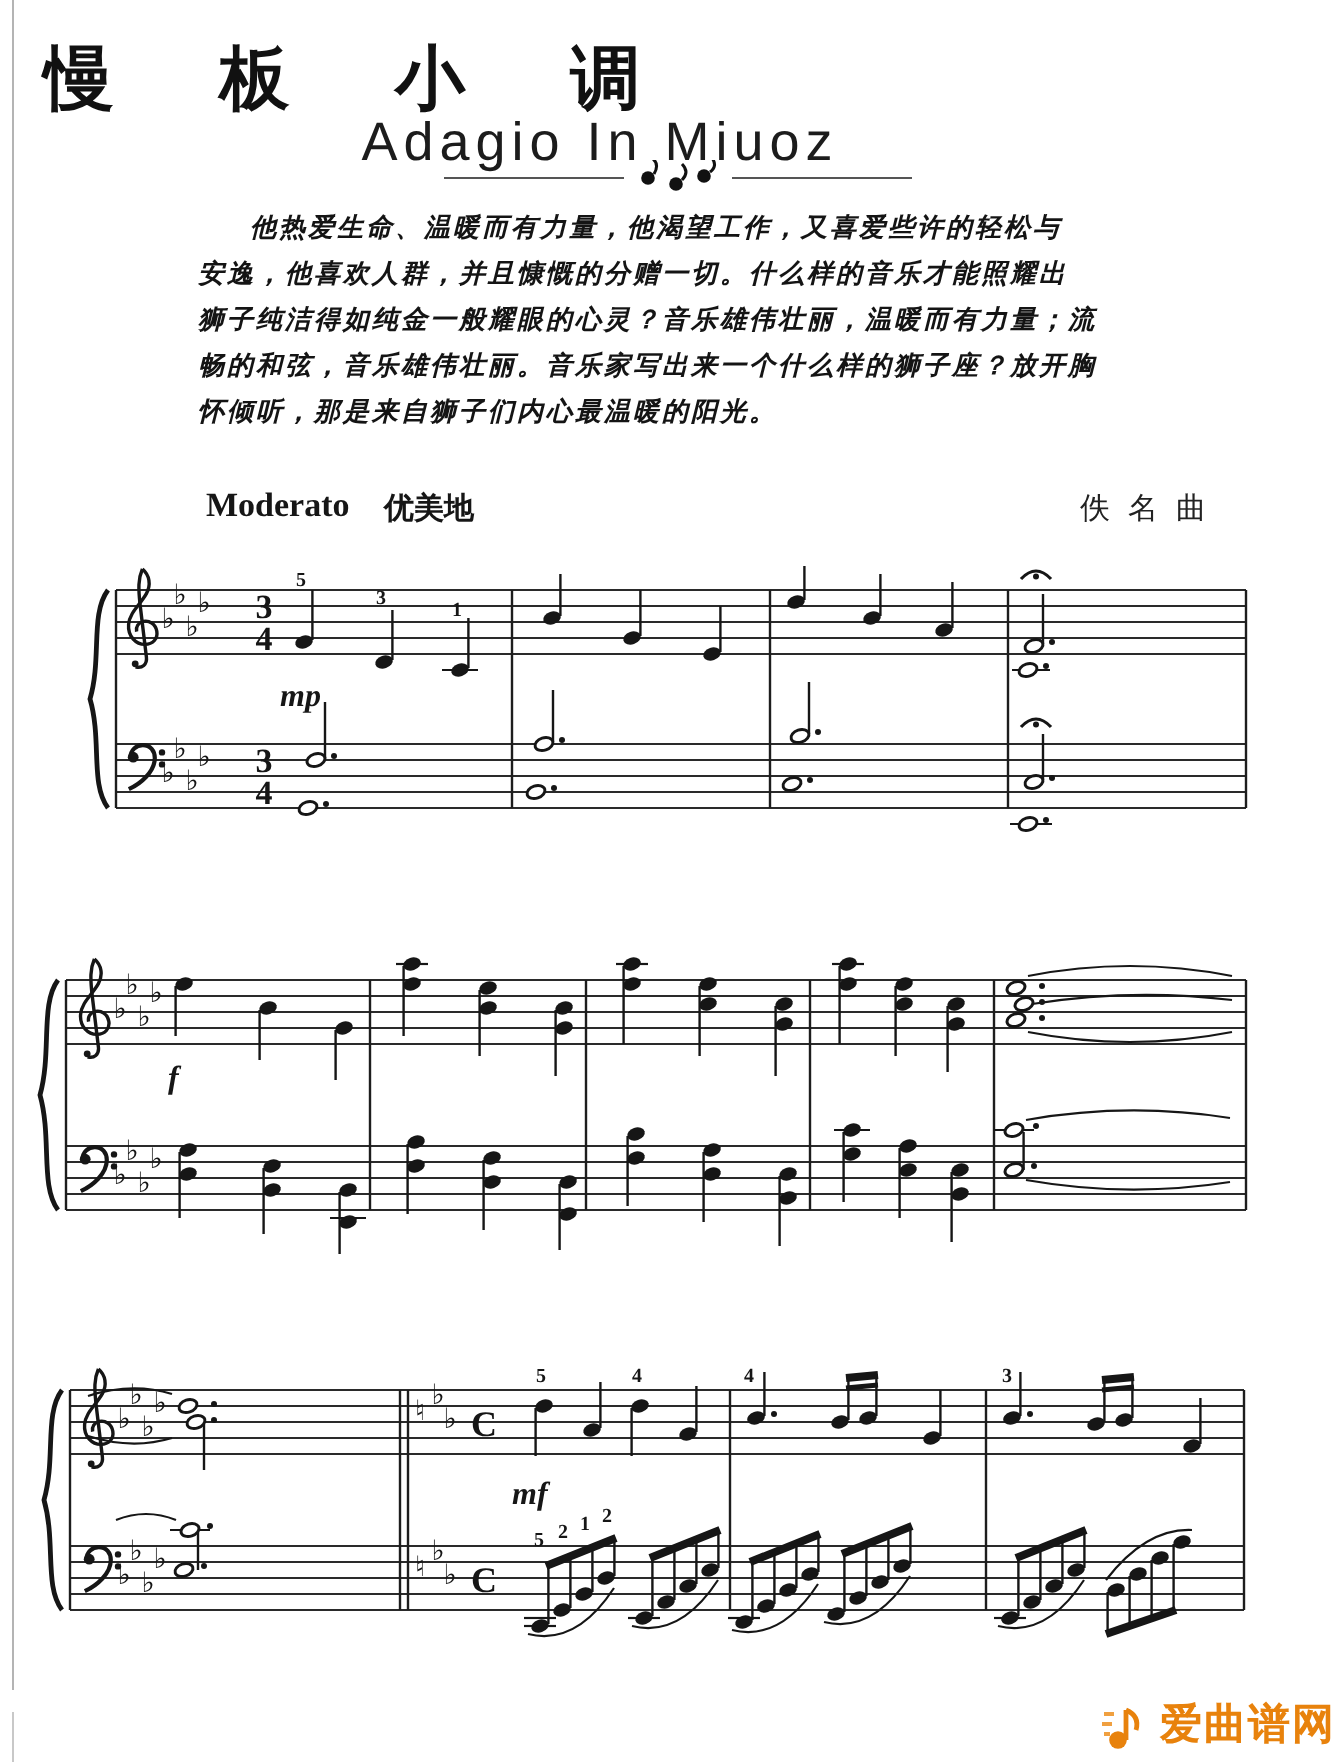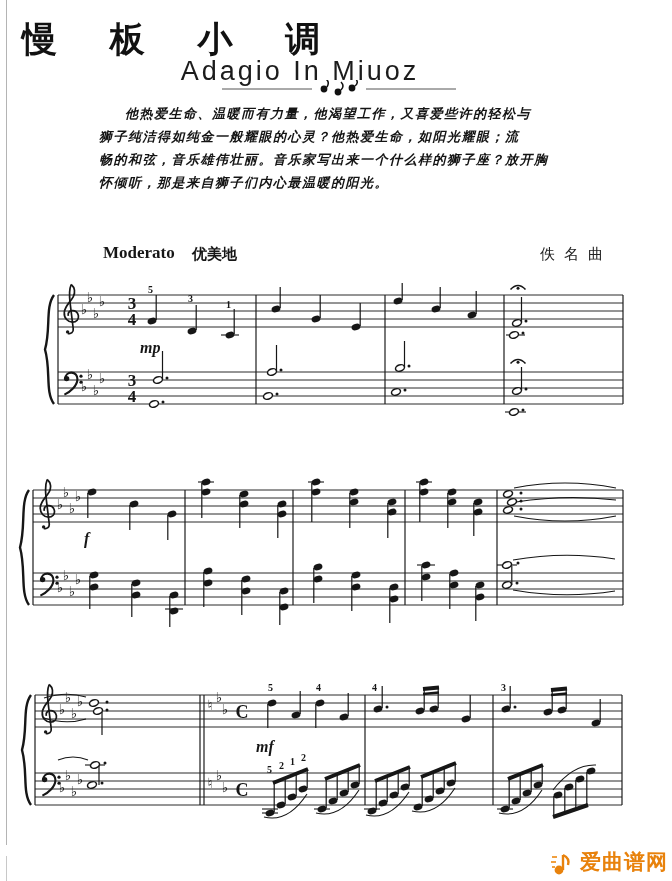--- a/index.html
+++ b/index.html
@@ -88,21 +88,22 @@
       <path d="M327 7 q3 -5 -1 -8" fill="none" stroke="#111" stroke-width="1.5"></path>
       <circle cx="338" cy="12" r="3.4" fill="#111"></circle>
       <path d="M341 10 q4 -4 0 -8" fill="none" stroke="#111" stroke-width="1.5"></path>
       <circle cx="352" cy="8" r="3.4" fill="#111"></circle>
       <path d="M355 6 q4 -3 1 -7" fill="none" stroke="#111" stroke-width="1.5"></path>
     </g>
   </svg>
 
   <div class="intro">
     <div class="line first">他热爱生命、温暖而有力量，他渴望工作，又喜爱些许的轻松与</div>
-    <div class="line">狮子纯洁得如纯金一般耀眼的心灵？他热爱生命，如阳光耀眼；流</div>
+    <div class="line">安逸，他喜欢人群，并且慷慨的分赠一切。什么样的音乐才能照耀出</div>
+    <div class="line">狮子纯洁得如纯金一般耀眼的心灵？音乐雄伟壮丽，温暖而有力量；流</div>
     <div class="line">畅的和弦，音乐雄伟壮丽。音乐家写出来一个什么样的狮子座？放开胸</div>
     <div class="line">怀倾听，那是来自狮子们内心最温暖的阳光。</div>
   </div>
 
   <div class="tempo-row">
     <span class="tempo-marking">Moderato</span>
     <span class="tempo-expr">优美地</span>
     <span class="composer">佚名曲</span>
   </div>
 

